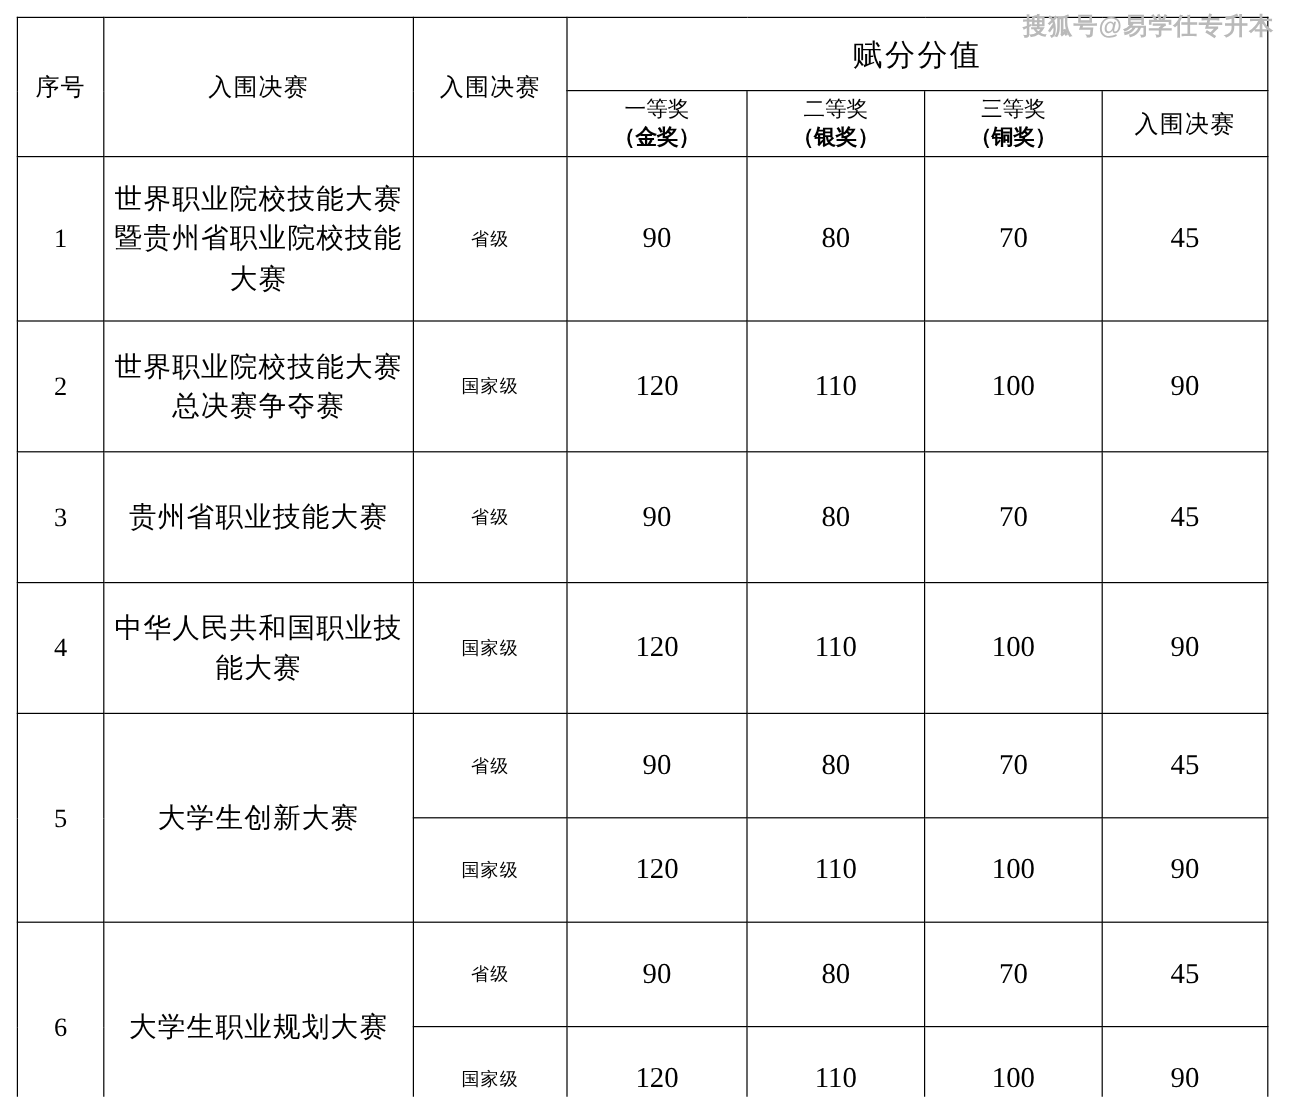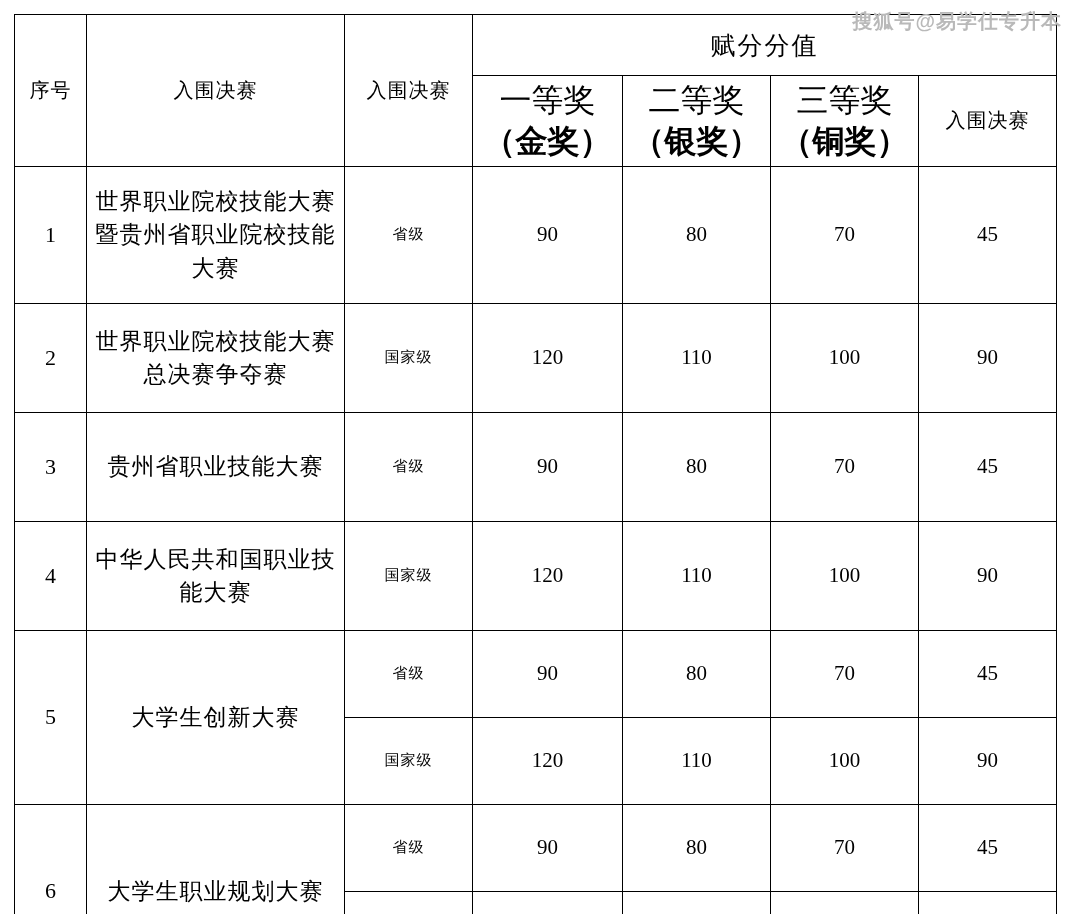--- a/index.html
+++ b/index.html
@@ -65,40 +65,40 @@
     font-weight: bold;
     letter-spacing: 2px;
     height: 52px;
   }
   .hdr-cell {
     font-size: 20px;
     font-weight: bold;
     letter-spacing: 1px;
   }
   .hdr-sub {
-    font-size: 32px;
+    font-size: 18px;
     font-weight: bold;
     line-height: 1.28;
   }
   .hdr-sub .l2 { display: block; font-weight: bold; }
 
   .row-num {
     font-size: 22px;
   }
   .cell-name {
     font-size: 23px;
     line-height: 1.45;
     letter-spacing: 1px;
   }
   .cell-level {
     font-size: 15px;
     letter-spacing: 1px;
   }
   .cell-val {
-    font-size: 21px;
+    font-size: 24px;
   }
 
   tr.body-row td { height: 70px; }
   tr.tall-row td { height: 128px; margin-left: 48px; }
   tr.mid-row td  { height: 100px; }
   tr.sub-row td  { height: 78px; }
 </style>
 </head>
 <body>
 

